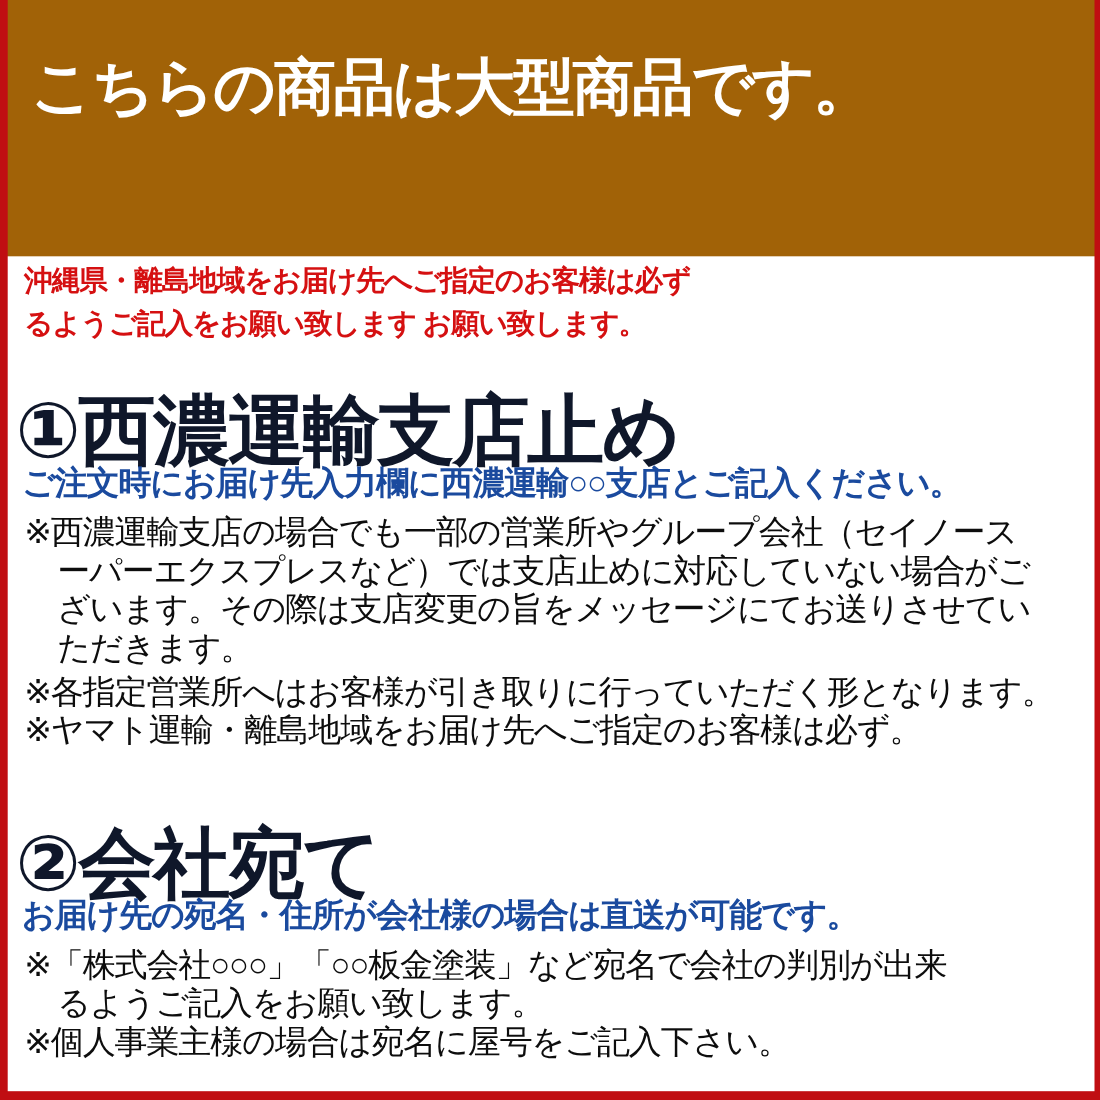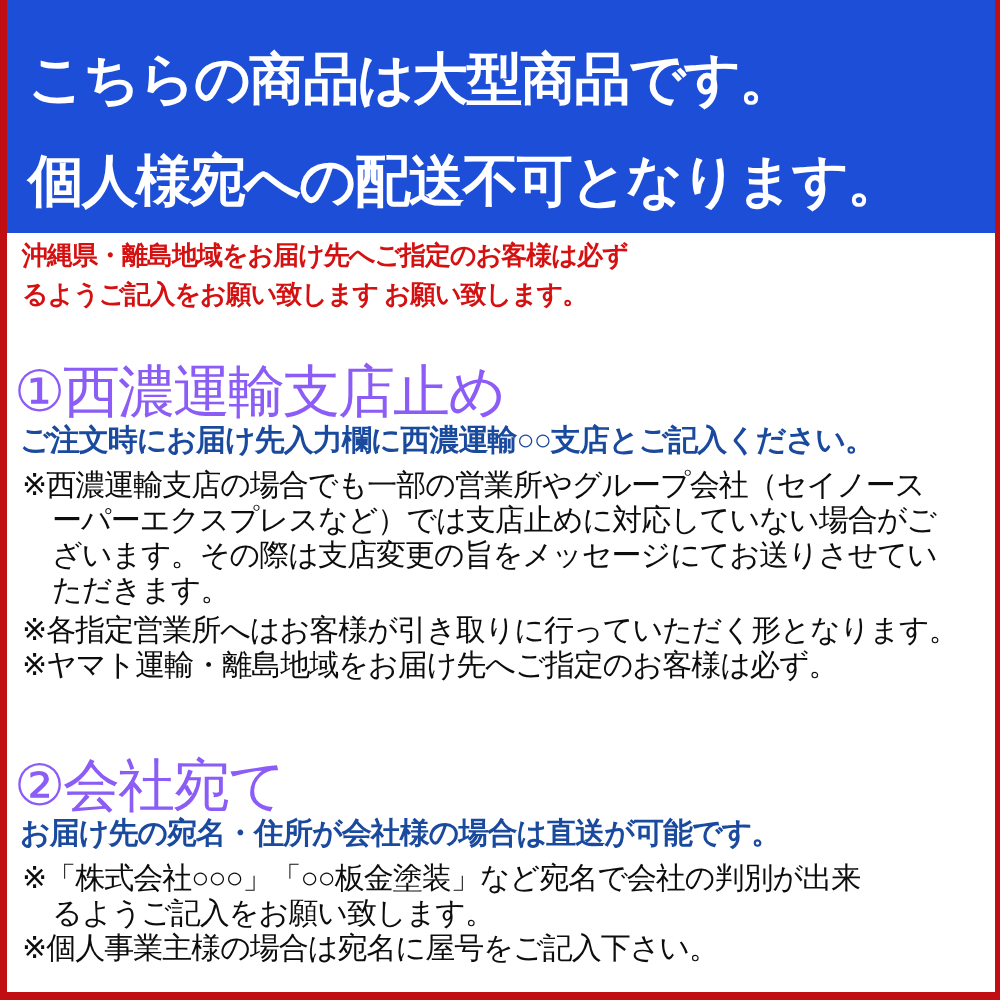--- a/index.html
+++ b/index.html
@@ -15,21 +15,21 @@
 
   
   .border-left  { position: absolute; left: 0; top: 0; width: 7px;  height: 1000px; background: #c00e12; }
   .border-right { position: absolute; right: 0; top: 0; width: 5px; height: 1000px; background: #c00e12; }
   .bottom-bar   { position: absolute; left: 0; bottom: 0; width: 1000px; height: 8px; background: #c00e12; }
 
   
   .top-banner {
     position: absolute; top: 0; left: 0;
     width: 1000px; height: 233px;
-    background: #1d4ed8;
+    background: #a16207;
   }
   .banner-line {
     position: absolute; left: 28px;
     color: #ffffff;
     font-size: 56px; line-height: 62px;
     font-weight: 900;
     letter-spacing: -2px;
     white-space: nowrap;
   }
   .banner-line.l1 { top: 48px; }
@@ -40,23 +40,23 @@
     color: #d51011;
     font-size: 26px; line-height: 39px;
     font-weight: 900;
     letter-spacing: -1px;
   }
   .ok1 { top: 236px; left: 22px; }
   .ok2 { top: 275px; left: 22px; }
 
   
   .blue-heading {
-    color: #8b5cf6;
-    font-size: 57px; line-height: 62px;
-    font-weight: 400;
+    color: #0f172a;
+    font-size: 70px; line-height: 62px;
+    font-weight: 700;
     letter-spacing: -2px;
   }
   .h1pos { top: 360px; left: 14px; }
   .h2pos { top: 754px; left: 14px; }
   .blue-sub {
     color: #1a4a9e;
     font-size: 30px; line-height: 34px;
     font-weight: 700;
     letter-spacing: -1px;
   }
@@ -81,21 +81,20 @@
   .n4b { top: 895px; left: 22px; }
   .n5  { top: 930px; left: 22px; }
 </style>
 </head>
 <body>
 
 <div class="page">
 
   <div class="top-banner">
     <div class="banner-line l1">こちらの商品は大型商品です。</div>
-    <div class="banner-line l2">個人様宛への配送不可となります。</div>
   </div>
 
   <div>
     <div class="abs okinawa-line ok1">沖縄県・離島地域をお届け先へご指定のお客様は必ず</div>
     <div class="abs okinawa-line ok2">るようご記入をお願い致します お願い致します。</div>
   </div>
 
   <div>
     <div class="abs blue-heading h1pos">①西濃運輸支店止め</div>
     <div class="abs blue-sub sub1pos">ご注文時にお届け先入力欄に西濃運輸○○支店とご記入ください。</div>

